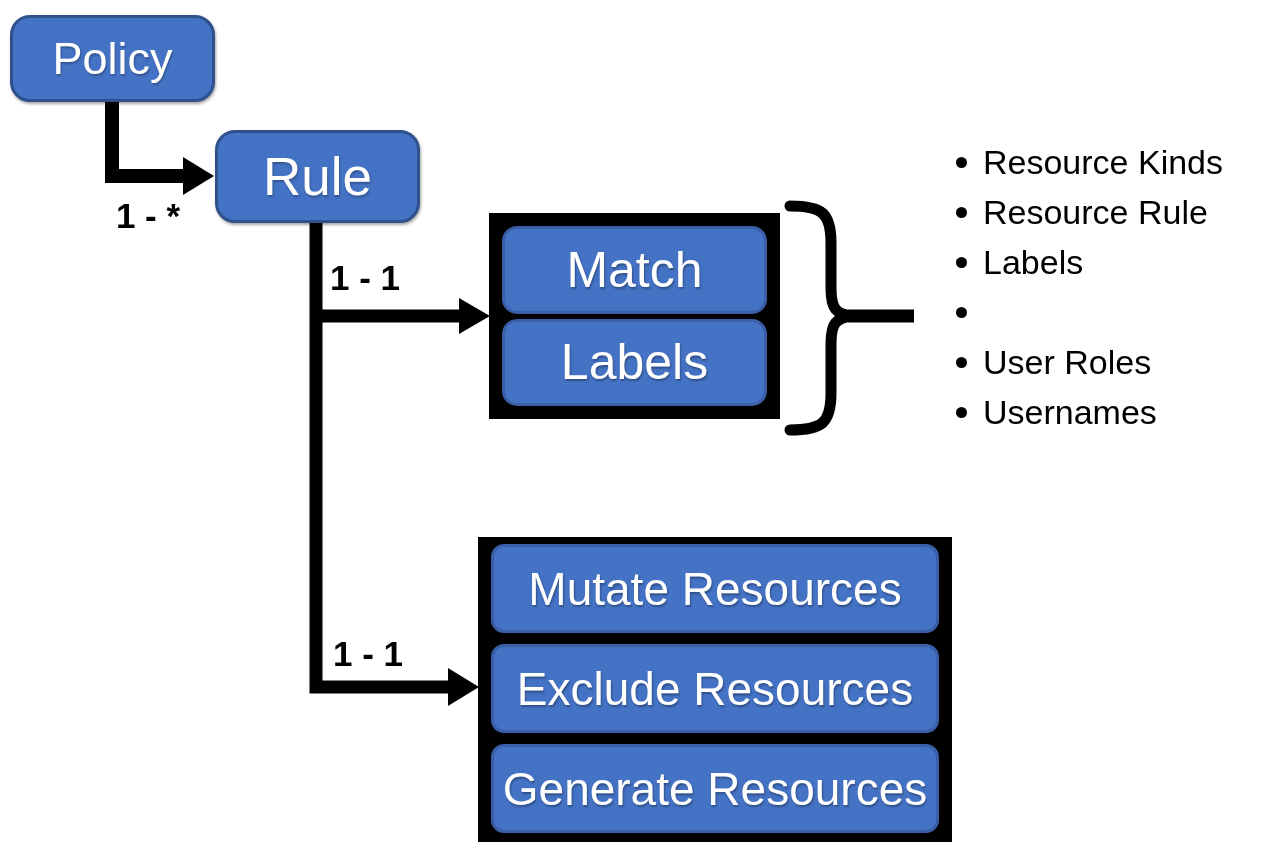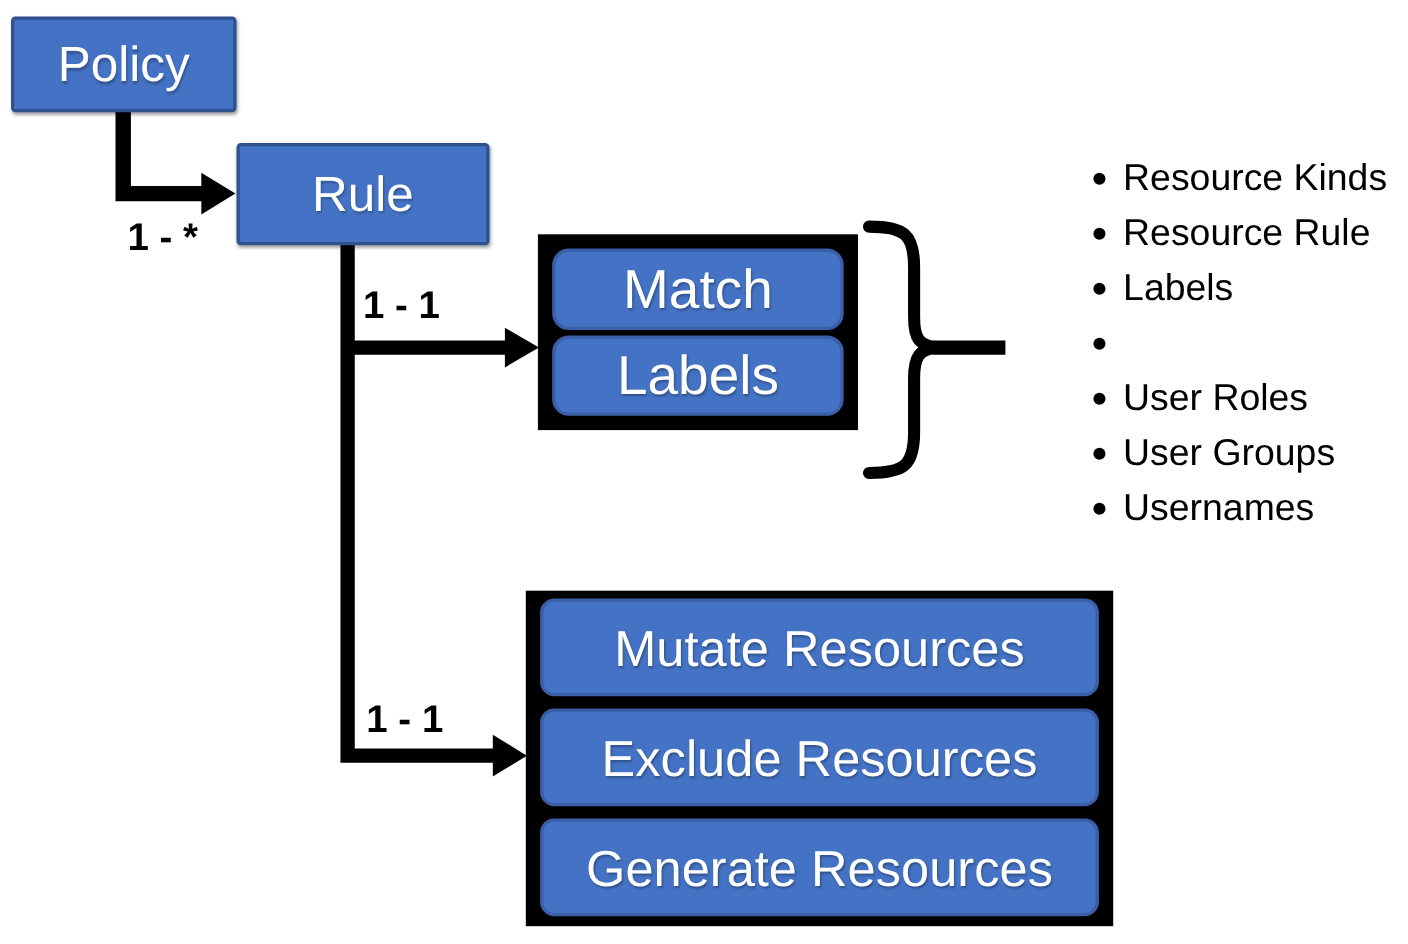--- a/index.html
+++ b/index.html
@@ -18,58 +18,58 @@
   .connector-layer {
     position: absolute;
     left: 0; top: 0;
     width: 1280px; height: 858px;
     z-index: 1;
   }
   .node {
     position: absolute;
     background: #4472C4;
     border: 3px solid #2F528F;
-    border-radius: 4px;
+    border-radius: 20px;
     color: #ffffff;
     display: flex;
     align-items: center;
     justify-content: center;
     box-sizing: border-box;
     z-index: 2;
     text-shadow: 1px 2px 2px rgba(0,0,0,0.25);
   }
   .node-policy {
     left: 10px; top: 15px;
     width: 205px; height: 87px;
     font-size: 45px;
     box-shadow: 1px 2px 3px rgba(0,0,0,0.35);
   }
   .node-rule {
     left: 215px; top: 130px;
-    width: 230px; height: 93px;
-    font-size: 45px;
+    width: 205px; height: 93px;
+    font-size: 53px;
     box-shadow: 1px 2px 3px rgba(0,0,0,0.35);
   }
   .frame {
     position: absolute;
     background: #000000;
     display: flex;
     flex-direction: column;
     box-sizing: border-box;
     z-index: 2;
   }
   .frame-match {
     left: 489px; top: 213px;
-    width: 291px; height: 178px;
+    width: 291px; height: 206px;
     padding: 13px;
     gap: 5px;
   }
   .frame-actions {
     left: 478px; top: 537px;
-    width: 534px; height: 305px;
+    width: 474px; height: 305px;
     padding: 7px 13px 9px 13px;
     gap: 11px;
     justify-content: space-between;
   }
   .frame .node-inner {
     position: relative;
     flex: 1;
     background: #4472C4;
     border: 3px solid #3a5fa8;
     border-radius: 13px;
@@ -89,21 +89,21 @@
     color: #000000;
     text-align: center;
     z-index: 2;
     white-space: nowrap;
   }
   .card-policy-rule { left: 108px; top: 196px; width: 80px; }
   .card-rule-match  { left: 325px; top: 258px; width: 80px; }
   .card-rule-actions{ left: 328px; top: 634px; width: 80px; }
   .criteria-list {
     position: absolute;
-    left: 980px; top: 137px;
+    left: 942px; top: 137px;
     z-index: 2;
   }
   .criteria-item {
     height: 50px;
     display: flex;
     align-items: center;
     color: #000000;
     font-size: 34px;
     white-space: nowrap;
   }
@@ -184,21 +184,17 @@
     </div>
     <div class="criteria-item">
       <span class="bullet-dot"></span>
     </div>
     <div class="criteria-item">
       <span class="bullet-dot"></span>
       <span>User Roles</span>
     </div>
     <div class="criteria-item">
       <span class="bullet-dot"></span>
-      <span>User Groups</span>
-    </div>
-    <div class="criteria-item">
-      <span class="bullet-dot"></span>
       <span>Usernames</span>
     </div>
   </div>
 
 </div>
 
 </body></html>

